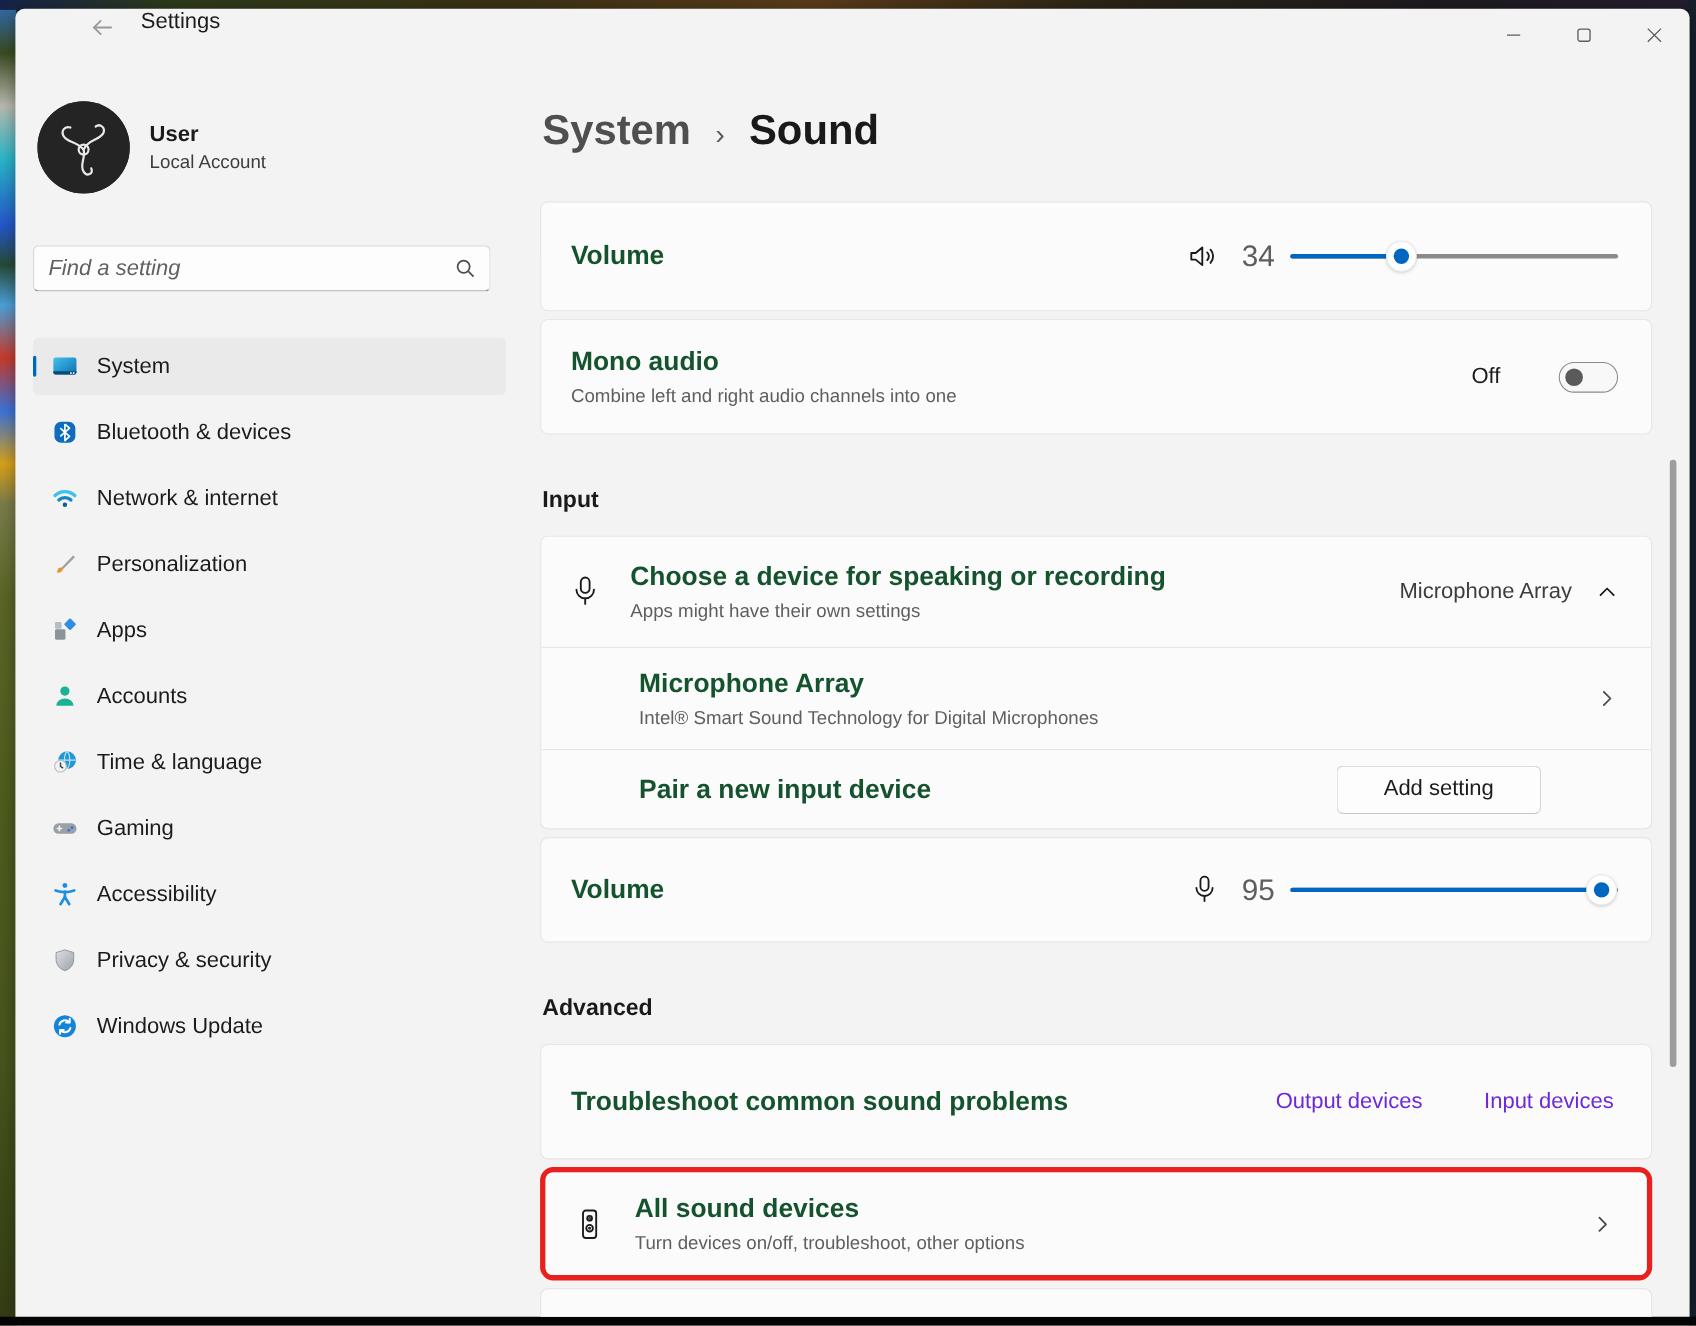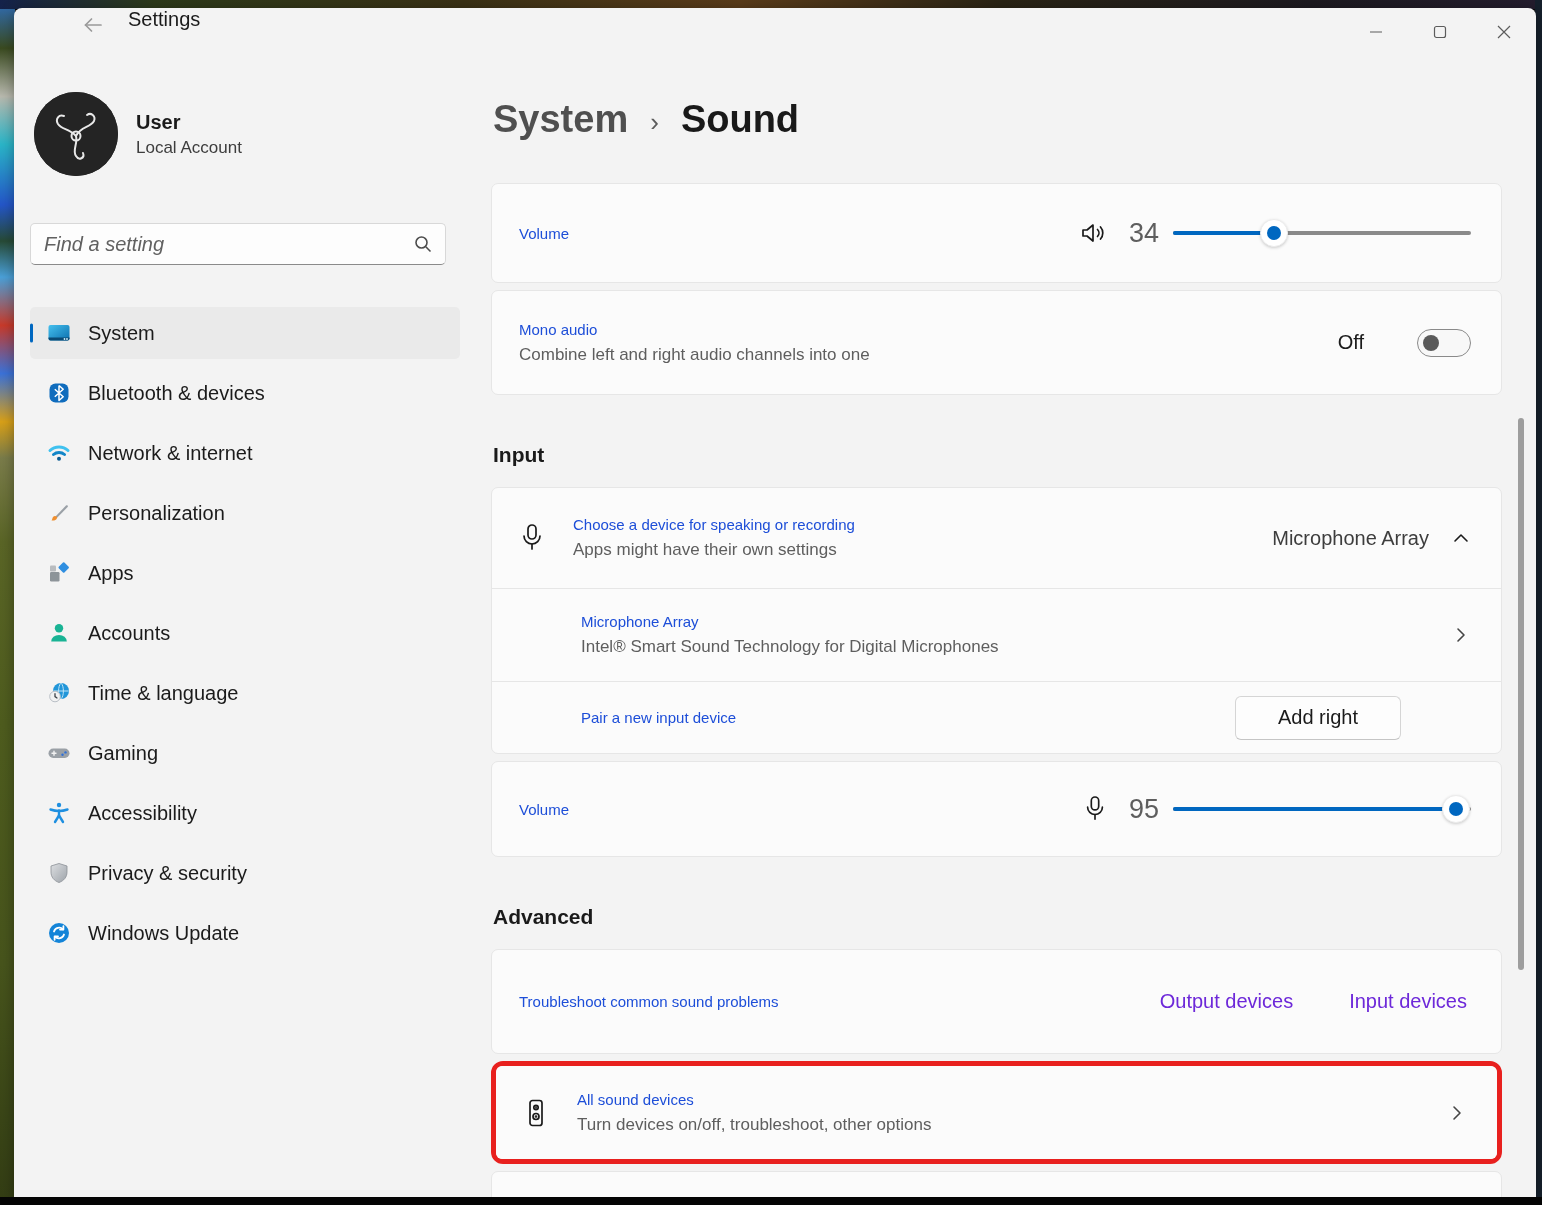--- a/index.html
+++ b/index.html
@@ -55,21 +55,21 @@
   .main { flex:1; padding:34px 34px 0 15px; position:relative; }
   .breadcrumb { display:flex; align-items:center; margin:0 0 42px 2px; }
   .crumb-parent { font-size:38px; font-weight:600; color:#4f4f4f; cursor:pointer; }
   .crumb-sep { font-size:26px; color:#5c5c5c; margin:6px 22px 0 22px; }
   .crumb-current { font-size:38px; font-weight:600; color:#191919; }
 
   .card { background:#fbfbfb; border:1px solid #e6e6e6; border-radius:7px; }
   .stack > * { margin-bottom:7px; }
 
   .row { display:flex; align-items:center; padding:0 30px 0 27px; }
-  .row-title { font-size:15px; color:#1d4ed8; }
+  .row-title { font-size:24px; color:#14532d;font-weight:bold; }
   .row-sub { font-size:17px; color:#5e5e5e; margin-top:7px; }
   .grow { flex:1; }
 
   .section-heading { font-size:21px; font-weight:700; color:#1a1a1a; margin:48px 0 20px 2px; }
 
   
   .slider-group { display:flex; align-items:center; }
   .slider-num { font-size:27px; color:#5e5e5e; margin:0 14px 0 22px; min-width:28px; text-align:right; }
   .slider { position:relative; width:298px; height:4px; background:#8a8a8a; border-radius:2px; }
   .slider .fill { position:absolute; left:0; top:0; height:4px; background:var(--accent); border-radius:2px; }
@@ -392,21 +392,21 @@
             <span>
               <svg width="20" height="20" viewBox="0 0 20 20" fill="none" stroke="#454545" stroke-width="1.6" stroke-linecap="round" stroke-linejoin="round">
                 <path d="M7 4l6 6-6 6"></path>
               </svg>
             </span>
           </div>
           <div class="divider"></div>
           <div class="row" style="height:71px; padding-left:89px;">
             <span class="row-title">Pair a new input device</span>
             <span class="grow"></span>
-            <button class="btn" style="margin-right:70px;">Add right</button>
+            <button class="btn" style="margin-right:70px;">Add setting</button>
           </div>
         </div>
 
         <div class="card row" style="height:96px;">
           <span class="row-title">Volume</span>
           <span class="grow"></span>
           <div class="slider-group">
             <span>
               <svg width="24" height="28" viewBox="0 0 26 30" fill="none" stroke="#1a1a1a" stroke-width="1.8" stroke-linecap="round">
                 <rect x="9" y="2" width="8" height="14" rx="4"></rect>

